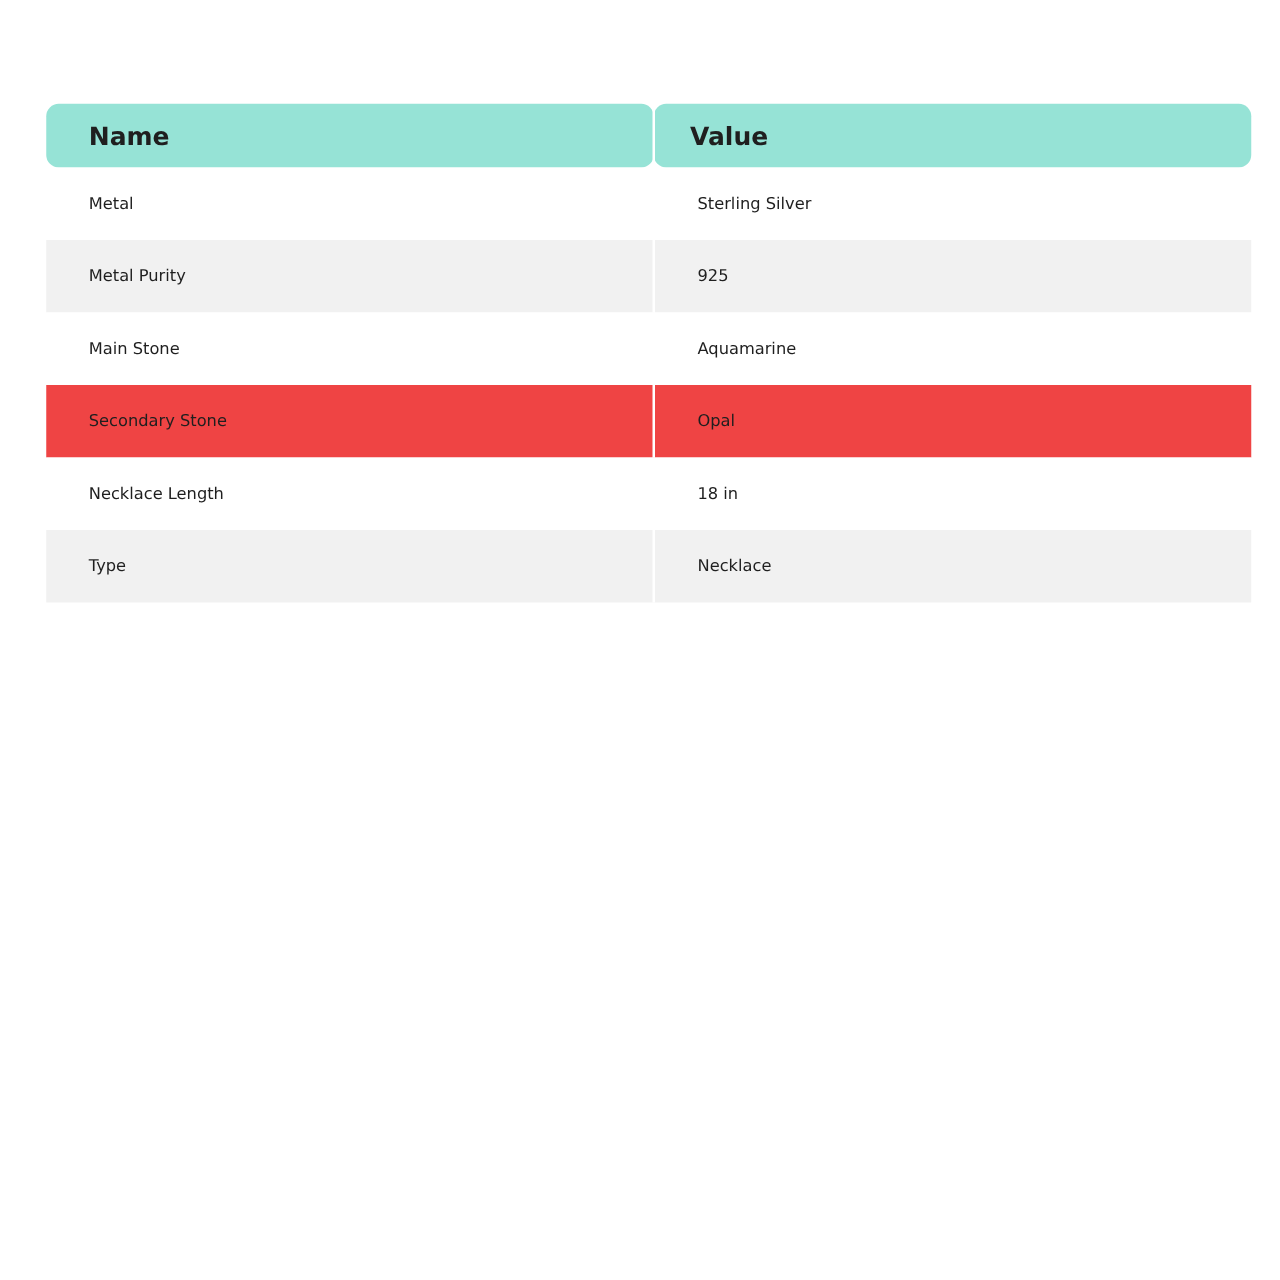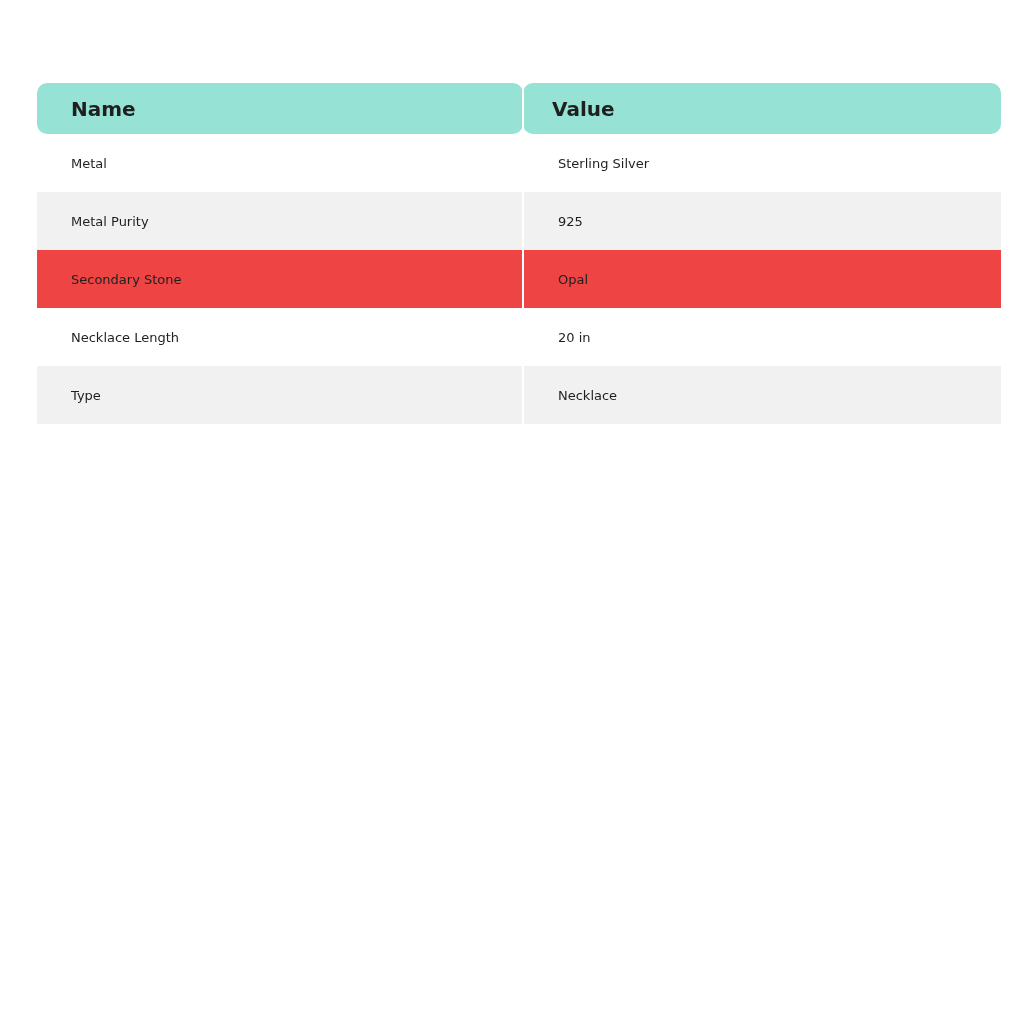--- a/index.html
+++ b/index.html
@@ -60,27 +60,31 @@
     <tbody id="attr-tbody">
 
     <tr style="background: rgb(255, 255, 255);">
           <td style="color: rgb(31, 31, 31);">Metal</td>
           <td style="color: rgb(31, 31, 31);">Sterling Silver</td>
         </tr>
         <tr style="background: rgb(241, 241, 241);">
           <td style="color: rgb(31, 31, 31);">Metal Purity</td>
           <td style="color: rgb(31, 31, 31);">925</td>
         </tr>
+        <tr style="background: rgb(255, 255, 255);">
+          <td style="color: rgb(31, 31, 31);">Main Stone</td>
+          <td style="color: rgb(31, 31, 31);">Aquamarine</td>
+        </tr>
         <tr style="background: #ef4444;">
           <td style="color: rgb(31, 31, 31);">Secondary Stone</td>
           <td style="color: rgb(31, 31, 31);">Opal</td>
         </tr>
         <tr style="background: rgb(255, 255, 255);">
           <td style="color: rgb(31, 31, 31);">Necklace Length</td>
-          <td style="color: rgb(31, 31, 31);">20 in</td>
+          <td style="color: rgb(31, 31, 31);">18 in</td>
         </tr>
         <tr style="background: rgb(241, 241, 241);">
           <td style="color: rgb(31, 31, 31);">Type</td>
           <td style="color: rgb(31, 31, 31);">Necklace</td>
         </tr>
       </tbody>
   </table>
 </div>
 
 </body></html>

